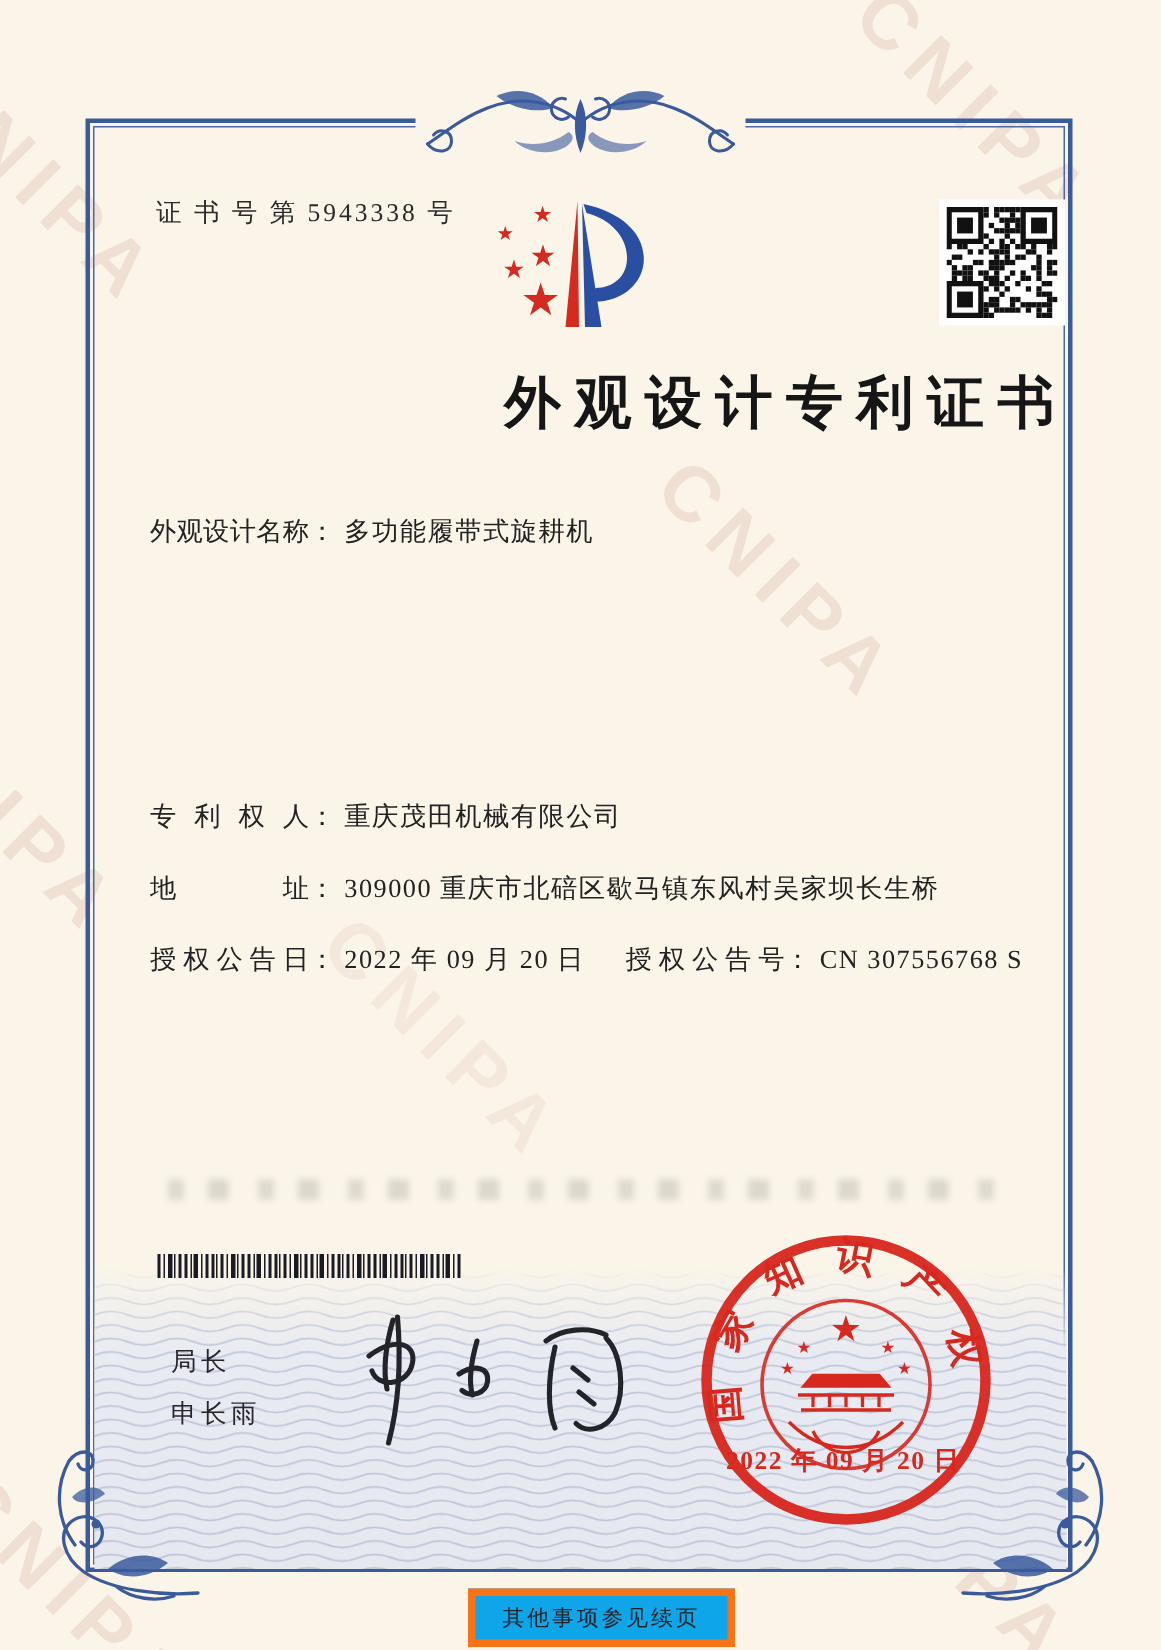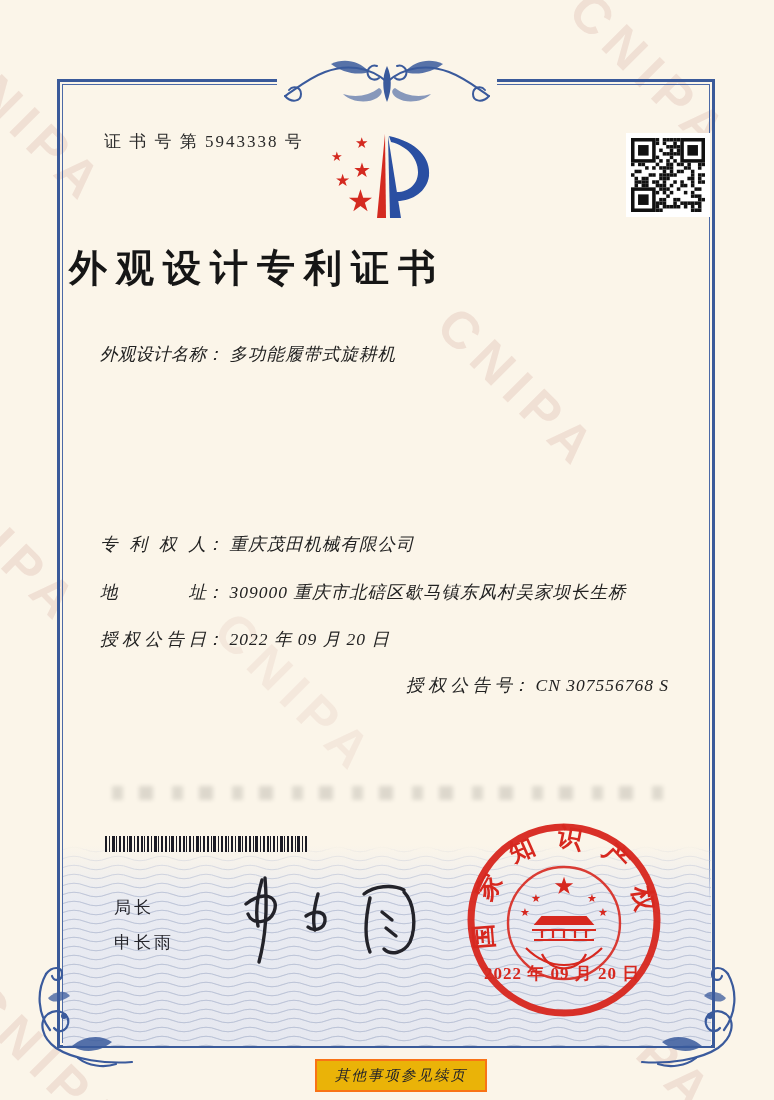--- a/index.html
+++ b/index.html
@@ -15,28 +15,28 @@
   .frame-inner{position:absolute;left:2px;top:2px;right:2px;bottom:2px;border:1px solid #4b69a6;}
   
   .band{position:absolute;left:63px;top:845px;width:648px;height:201px;
         background:linear-gradient(180deg,rgba(233,235,242,0) 0%, #e9ebf2 28%, #e6e8f0 100%);}
   .band svg{position:absolute;left:0;top:0;}
   
   .cert-no{position:absolute;left:104px;top:130px;font-size:17px;letter-spacing:2px;color:#2a2a2a;}
   .qr{position:absolute;left:626px;top:133px;width:84px;height:84px;background:#ffffff;padding:5px;box-sizing:border-box;}
   .logo{position:absolute;left:325px;top:126px;width:120px;height:104px;}
   .logo .star{position:absolute;color:#d42a20;font-family:"DejaVu Sans",sans-serif;line-height:1;}
-  .title{position:absolute;left:60px;top:243px;width:652px;text-align:left;font-size:38px;font-weight:bold;
+  .title{position:absolute;left:60px;top:243px;width:652px;text-align:right;font-size:38px;font-weight:bold;
          letter-spacing:9px;text-indent:9px;color:#161616;}
   
-  .frow{position:absolute;left:100px;font-size:17.5px;color:#222;white-space:nowrap;font-style:italic;}
+  .frow{position:absolute;left:100px;font-size:17.5px;color:#222;white-space:nowrap;}
   .flabel{display:inline-block;width:106px;text-align:justify;text-align-last:justify;vertical-align:bottom;}
   .fcolon{display:inline-block;margin-right:6px;}
   .fvalue{letter-spacing:1px;}
-  .grant2{position:absolute;left:306px;top:0;margin-top:46px;}
+  .grant2{position:absolute;left:317px;top:0;}
   
   .body-text{position:absolute;left:99px;top:650px;width:578px;font-size:16.5px;line-height:29px;
              font-style:italic;text-align:justify;color:#20202a;}
   .body-text p{margin:0;text-indent:2em;}
   
   .ghost{position:absolute;left:112px;top:786px;width:560px;height:14px;opacity:.14;filter:blur(2px);
          background:repeating-linear-gradient(90deg,#3a3a32 0 11px,transparent 11px 27px,#2c2c26 27px 41px,transparent 41px 60px);}
   
   .barcode{position:absolute;left:105px;top:836px;width:206px;height:16px;display:flex;align-items:stretch;}
   .barcode div{background:#1b1b24;}
@@ -47,21 +47,21 @@
             font-size:17px;letter-spacing:3px;color:#26262c;z-index:3;}
   .signature{position:absolute;left:222px;top:868px;z-index:3;}
   
   .seal{position:absolute;left:462px;top:820px;z-index:4;}
   .seal-date{position:absolute;left:484px;top:962px;z-index:5;color:#d7281f;font-size:17px;font-weight:bold;
              letter-spacing:1px;white-space:nowrap;}
   
   .pagefoot{position:absolute;left:60px;top:1013px;width:652px;text-align:center;font-size:14.5px;
             letter-spacing:2px;color:#2a2a2a;z-index:3;}
   .note{position:absolute;left:50%;transform:translateX(-50%);margin-left:14px;top:1059px;z-index:3;
-        border:2px solid #f97316;background:#eab308;padding:5px 18px;font-size:14.5px;font-style:italic;
+        border:5px solid #f97316;background:#0ea5e9;padding:5px 18px;font-size:14.5px;
         letter-spacing:2px;color:#23232a;white-space:nowrap;}
   
   .top-orn{position:absolute;left:277px;top:56px;background:#fbf5e9;z-index:2;}
   .corner{position:absolute;z-index:3;}
   .corner.left{left:14px;top:958px;}
   .corner.right{left:640px;top:958px;}
 </style>
 </head>
 <body>
 

